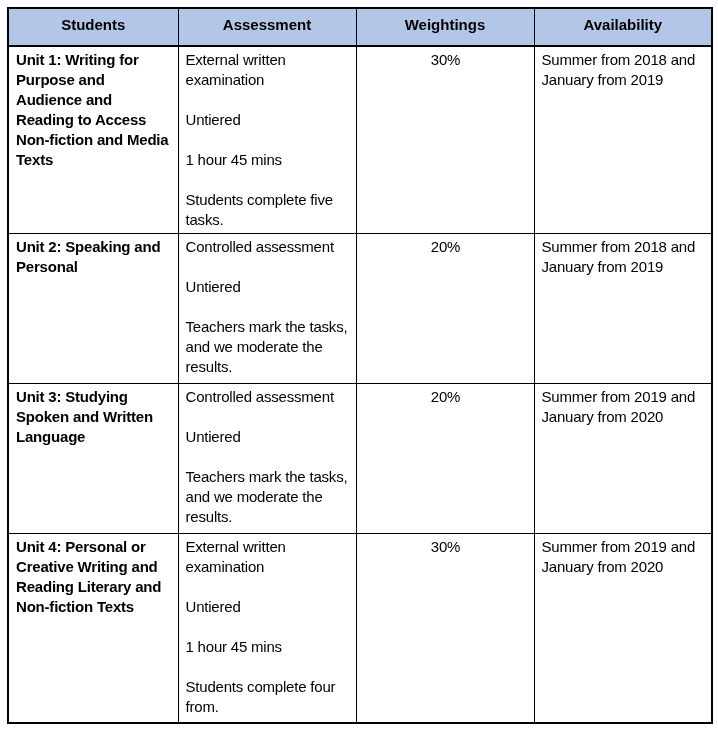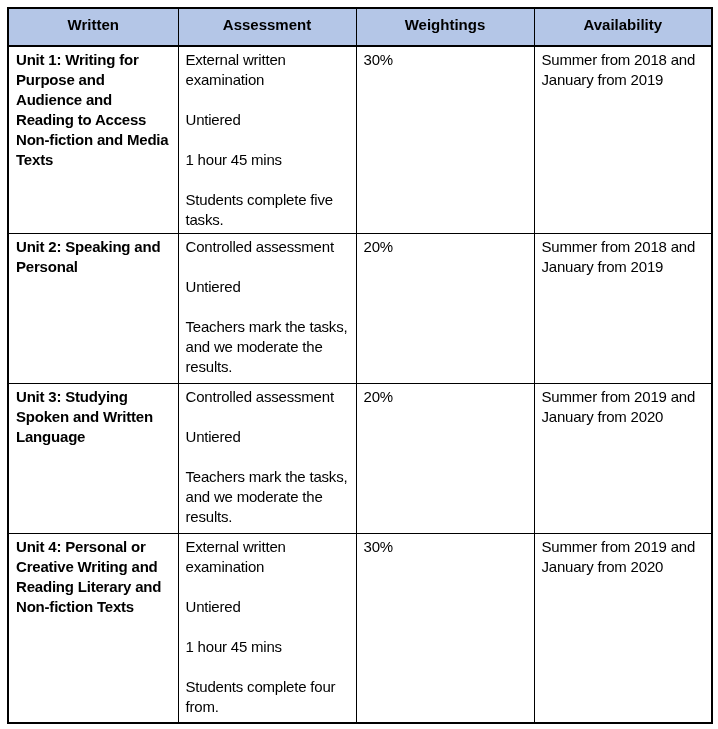--- a/index.html
+++ b/index.html
@@ -58,38 +58,38 @@
   td.assessment-cell p,
   td.availability-cell p {
     margin: 0 0 20px 0;
     line-height: 20px;
   }
   td.assessment-cell p:last-child,
   td.availability-cell p:last-child {
     margin-bottom: 0;
   }
   td.weighting-cell {
-    text-align: left;
+    text-align: center;
     padding-top: 4px;
   }
 </style>
 </head>
 <body>
 
 <div class="page">
   <table class="spec-table">
     <colgroup>
       <col style="width:170px">
       <col style="width:178px">
       <col style="width:178px">
       <col style="width:178px">
     </colgroup>
     <thead>
       <tr>
-        <th>Written</th>
+        <th>Students</th>
         <th>Assessment</th>
         <th>Weightings</th>
         <th>Availability</th>
       </tr>
     </thead>
     <tbody>
       <tr class="row-unit1">
         <td class="content-cell">Unit 1: Writing for Purpose and Audience and Reading to Access Non-fiction and Media Texts</td>
         <td class="assessment-cell">
           <p>External written examination</p>

